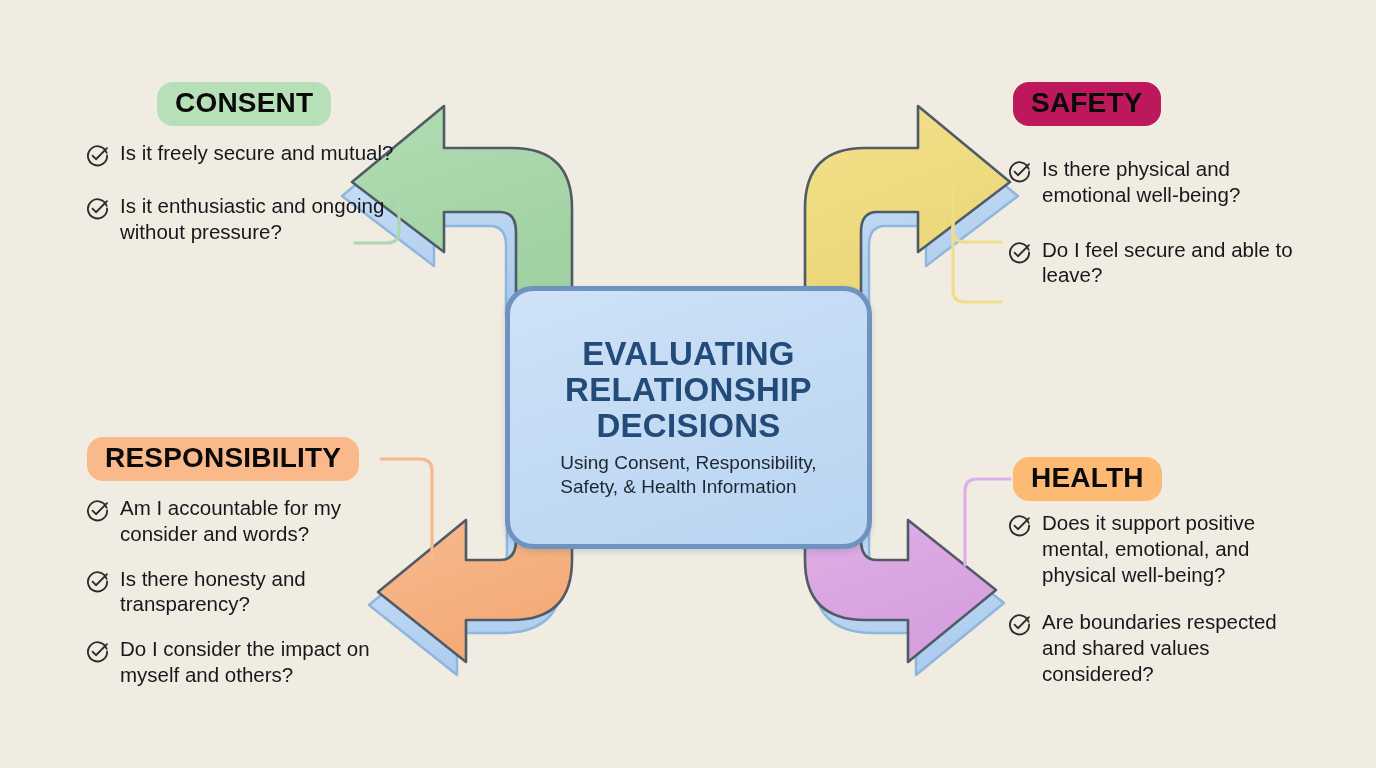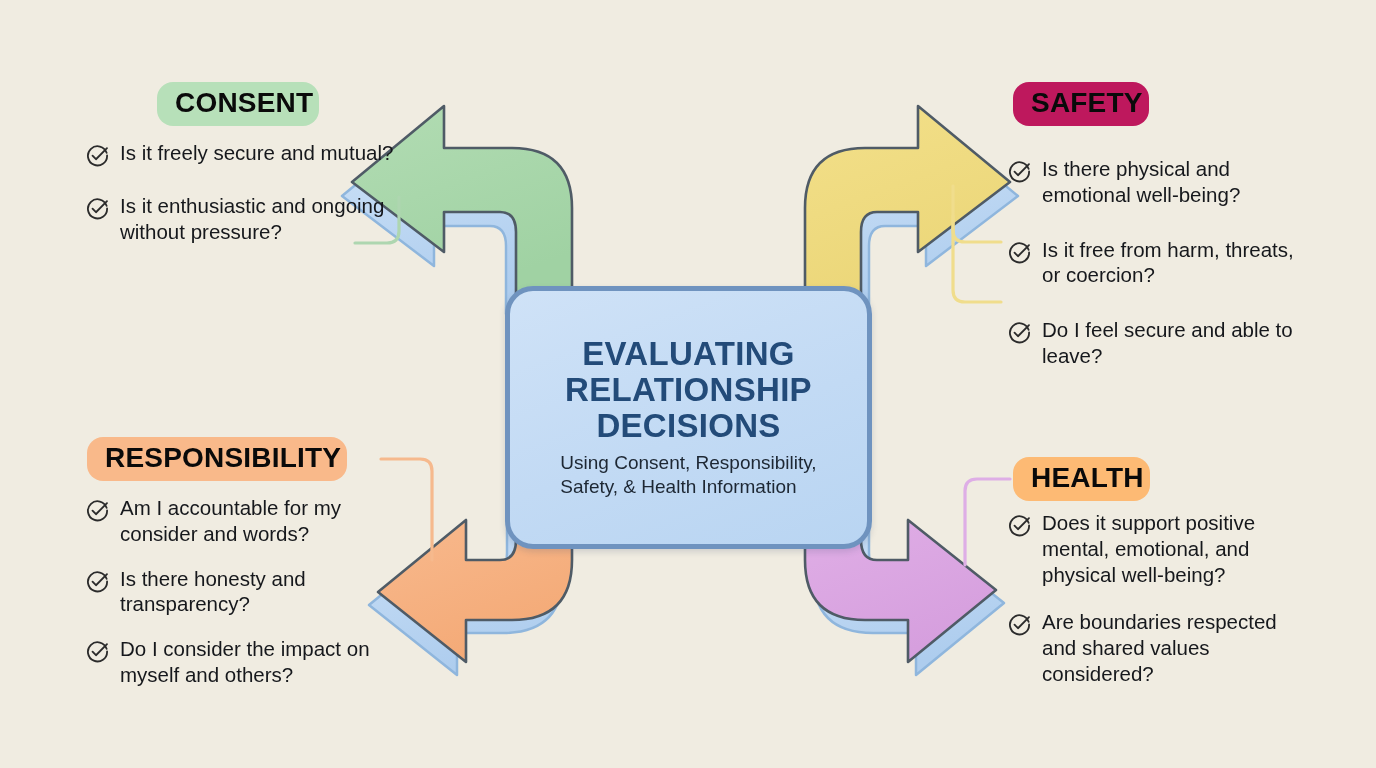--- a/index.html
+++ b/index.html
@@ -38,21 +38,21 @@
     font-size:19px;
     line-height:1.25;
     text-align:left;
     margin:0;
   }
 
   
   .badge{
     position:absolute;
     border-radius:16px;
-    padding:7px 6px 9px 18px;
+    padding:7px 18px 9px 18px;
     font-weight:bold;
     font-size:28px;
     color:#0a0a0a;
     letter-spacing:.2px;
     white-space:nowrap;
     line-height:1.0;
   }
   .badge-consent{left:157px;top:82px;background:#b7e0b9;}
   .badge-safety{left:1013px;top:82px;background:#be185d;}
   .badge-responsibility{left:87px;top:437px;background:#f9b98a;}
@@ -270,27 +270,20 @@
         <path d="M21.5 9.2 A10 10 0 1 0 22 12" fill="none" stroke="#2b2b2b" stroke-width="1.9" stroke-linecap="round"></path>
         <path d="M6.8 12.1 L10.4 15.9 L21.9 4.3" fill="none" stroke="#2b2b2b" stroke-width="1.9" stroke-linecap="round" stroke-linejoin="round"></path>
       </svg>
       <div class="item-text">Is there physical and emotional well-being?</div>
     </div>
     <div class="item">
       <svg class="check-icon" viewBox="0 0 24 24">
         <path d="M21.5 9.2 A10 10 0 1 0 22 12" fill="none" stroke="#2b2b2b" stroke-width="1.9" stroke-linecap="round"></path>
         <path d="M6.8 12.1 L10.4 15.9 L21.9 4.3" fill="none" stroke="#2b2b2b" stroke-width="1.9" stroke-linecap="round" stroke-linejoin="round"></path>
       </svg>
-      <div class="item-text">Is it free from harm, threats, or coercion?</div>
-    </div>
-    <div class="item">
-      <svg class="check-icon" viewBox="0 0 24 24">
-        <path d="M21.5 9.2 A10 10 0 1 0 22 12" fill="none" stroke="#2b2b2b" stroke-width="1.9" stroke-linecap="round"></path>
-        <path d="M6.8 12.1 L10.4 15.9 L21.9 4.3" fill="none" stroke="#2b2b2b" stroke-width="1.9" stroke-linecap="round" stroke-linejoin="round"></path>
-      </svg>
       <div class="item-text">Do I feel secure and able to leave?</div>
     </div>
   </div>
 
   <div class="list list-responsibility">
     <div class="item">
       <svg class="check-icon" viewBox="0 0 24 24">
         <path d="M21.5 9.2 A10 10 0 1 0 22 12" fill="none" stroke="#2b2b2b" stroke-width="1.9" stroke-linecap="round"></path>
         <path d="M6.8 12.1 L10.4 15.9 L21.9 4.3" fill="none" stroke="#2b2b2b" stroke-width="1.9" stroke-linecap="round" stroke-linejoin="round"></path>
       </svg>

